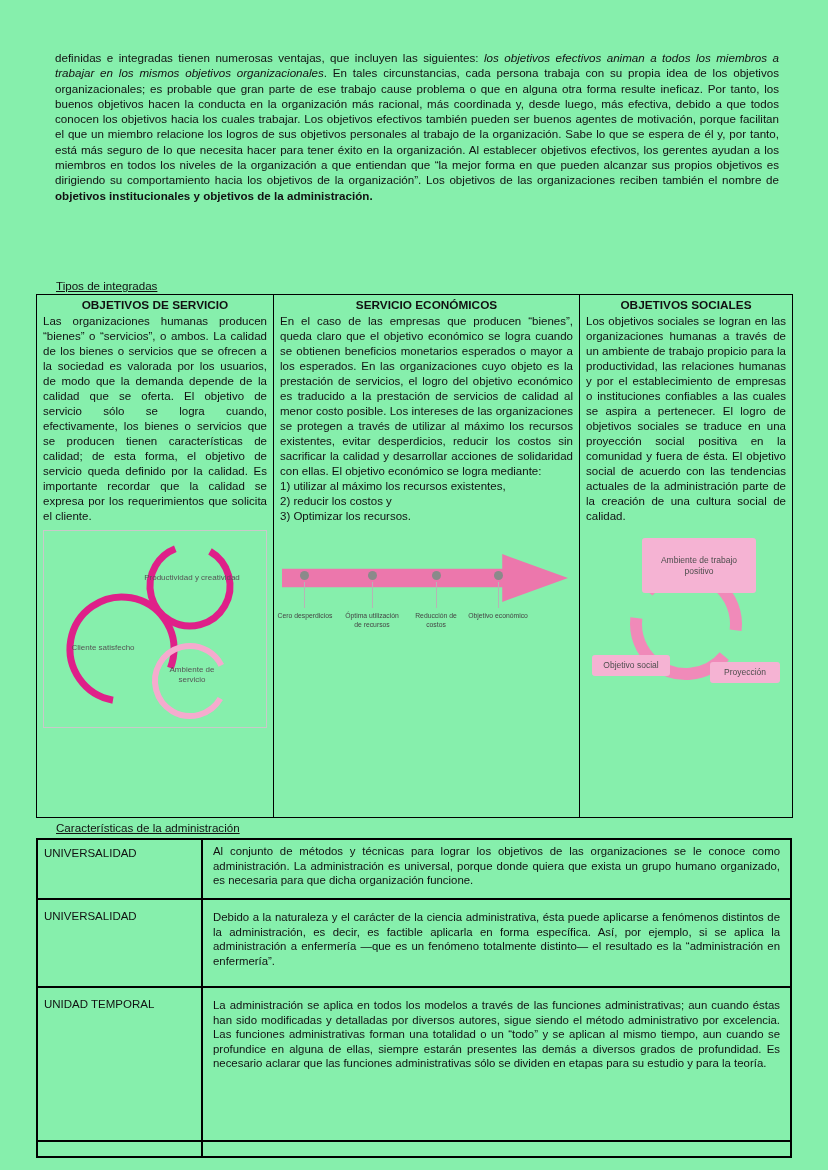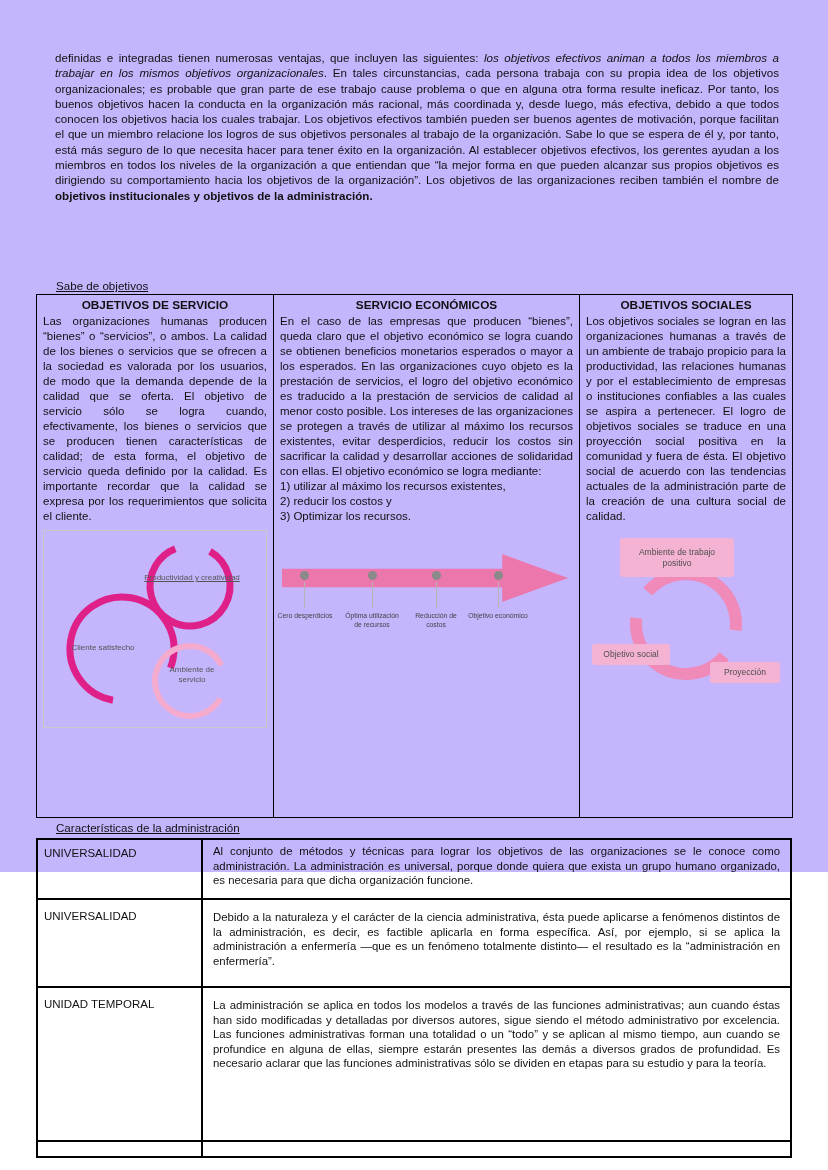--- a/index.html
+++ b/index.html
@@ -1,21 +1,21 @@
 <!DOCTYPE html>
 <html><head>
 <meta charset="utf-8">
 <style>
   * { margin:0; padding:0; box-sizing:border-box; }
   html,body { background:#ffffff; }
   body {
     width:828px; height:1170px; overflow:hidden;
     font-family:"Liberation Sans", sans-serif; color:#111;
   }
-  .page { position:relative; width:828px; height:872px; background:#c4b5fd; }
+  .page { position:relative; width:828px; height:1170px; background:#86efac; }
 
   
   .intro {
     position:absolute; left:55px; top:50px; width:724px;
     font-size:11.6px; line-height:15.3px; text-align:justify;
   }
   .intro i { font-style:italic; }
   .intro b { font-weight:bold; }
 
   
@@ -38,21 +38,21 @@
   .obj-body { font-size:11.5px; line-height:15px; text-align:justify; }
   .obj-list { font-size:11.5px; line-height:15px; }
 
   
   .diagram { position:relative; }
   .diag-label { position:absolute; font-size:8px; color:#555; text-align:center; line-height:1.25; }
 
   
   .service-diagram { width:224px; height:198px; border:1px solid #c9c9c9; margin-top:6px; }
   .service-diagram svg { position:absolute; left:0; top:0; }
-  .lbl-prod { left:100px; top:42px; width:96px;text-decoration:underline; }
+  .lbl-prod { left:100px; top:42px; width:96px; }
   .lbl-cli  { left:26px;  top:112px; width:66px; }
   .lbl-obj  { left:116px; top:134px; width:64px; }
 
   
   .econ-diagram { width:292px; height:118px; margin-top:14px; }
   .econ-arrow {
     position:absolute; left:2px; top:14px; width:286px; height:52px;
     background:#ec77ac;
     clip-path:polygon(0 32%, 77% 32%, 77% 4%, 100% 50%, 77% 96%, 77% 68%, 0 68%);
   }
@@ -60,22 +60,22 @@
   .econ-tick { position:absolute; top:44px; width:1px; height:26px; background:#b5b5b5; }
   .econ-label { position:absolute; top:74px; width:62px; font-size:6.8px; color:#444; text-align:center; line-height:1.3; }
 
   
   .social-diagram { width:200px; height:172px; margin:12px auto 0; }
   .social-diagram svg { position:absolute; left:0; top:0; }
   .soc-box {
     position:absolute; background:#f5b3d3; border-radius:3px;
     font-size:8.5px; color:#4d4d4d; text-align:center; line-height:1.25;
   }
-  .box-top { left:34px; top:2px;   width:114px; padding:9px 4px; }
-  .box-bl  { left:6px;  top:108px; width:78px;  padding:5px 4px; }
+  .box-top { left:56px; top:2px;   width:114px; padding:17px 4px; }
+  .box-bl  { left:6px;  top:119px; width:78px;  padding:5px 4px; }
   .box-br  { left:124px;top:126px; width:70px;  padding:5px 4px; }
 
   
   .char-table {
     position:absolute; left:36px; top:838px; width:756px;
     border-collapse:collapse; table-layout:fixed;
   }
   .char-table td { border:2px solid #000; vertical-align:top; }
   .char-table td.term { font-size:11.5px; padding:7px 6px; }
   .char-table td.def  { font-size:11.4px; line-height:14.6px; text-align:justify; padding:4px 10px; }
@@ -84,21 +84,21 @@
   .char-table tr.r3 td { height:154px; padding-top:10px; }
   .char-table tr.r4 td { height:13px; }
 </style>
 </head>
 <body>
 
 <div class="page">
 
   <p class="intro"><span>definidas e integradas tienen numerosas ventajas, que incluyen las siguientes: </span><i>los objetivos efectivos animan a todos los miembros a trabajar en los mismos objetivos organizacionales</i><span>. En tales circunstancias, cada persona trabaja con su propia idea de los objetivos organizacionales; es probable que gran parte de ese trabajo cause problema o que en alguna otra forma resulte ineficaz. Por tanto, los buenos objetivos hacen la conducta en la organización más racional, más coordinada y, desde luego, más efectiva, debido a que todos conocen los objetivos hacia los cuales trabajar. Los objetivos efectivos también pueden ser buenos agentes de motivación, porque facilitan el que un miembro relacione los logros de sus objetivos personales al trabajo de la organización. Sabe lo que se espera de él y, por tanto, está más seguro de lo que necesita hacer para tener éxito en la organización. Al establecer objetivos efectivos, los gerentes ayudan a los miembros en todos los niveles de la organización a que entiendan que “la mejor forma en que pueden alcanzar sus propios objetivos es dirigiendo su comportamiento hacia los objetivos de la organización”. Los objetivos de las organizaciones reciben también el nombre de </span><b>objetivos institucionales y objetivos de la administración.</b></p>
 
-  <div class="heading h1pos">Sabe de objetivos</div>
+  <div class="heading h1pos">Tipos de integradas</div>
 
   <table class="obj-table">
     <colgroup>
         <col style="width:237px">
         <col style="width:306px">
         <col style="width:213px">
       </colgroup>
     <tbody>
         <tr>
 

